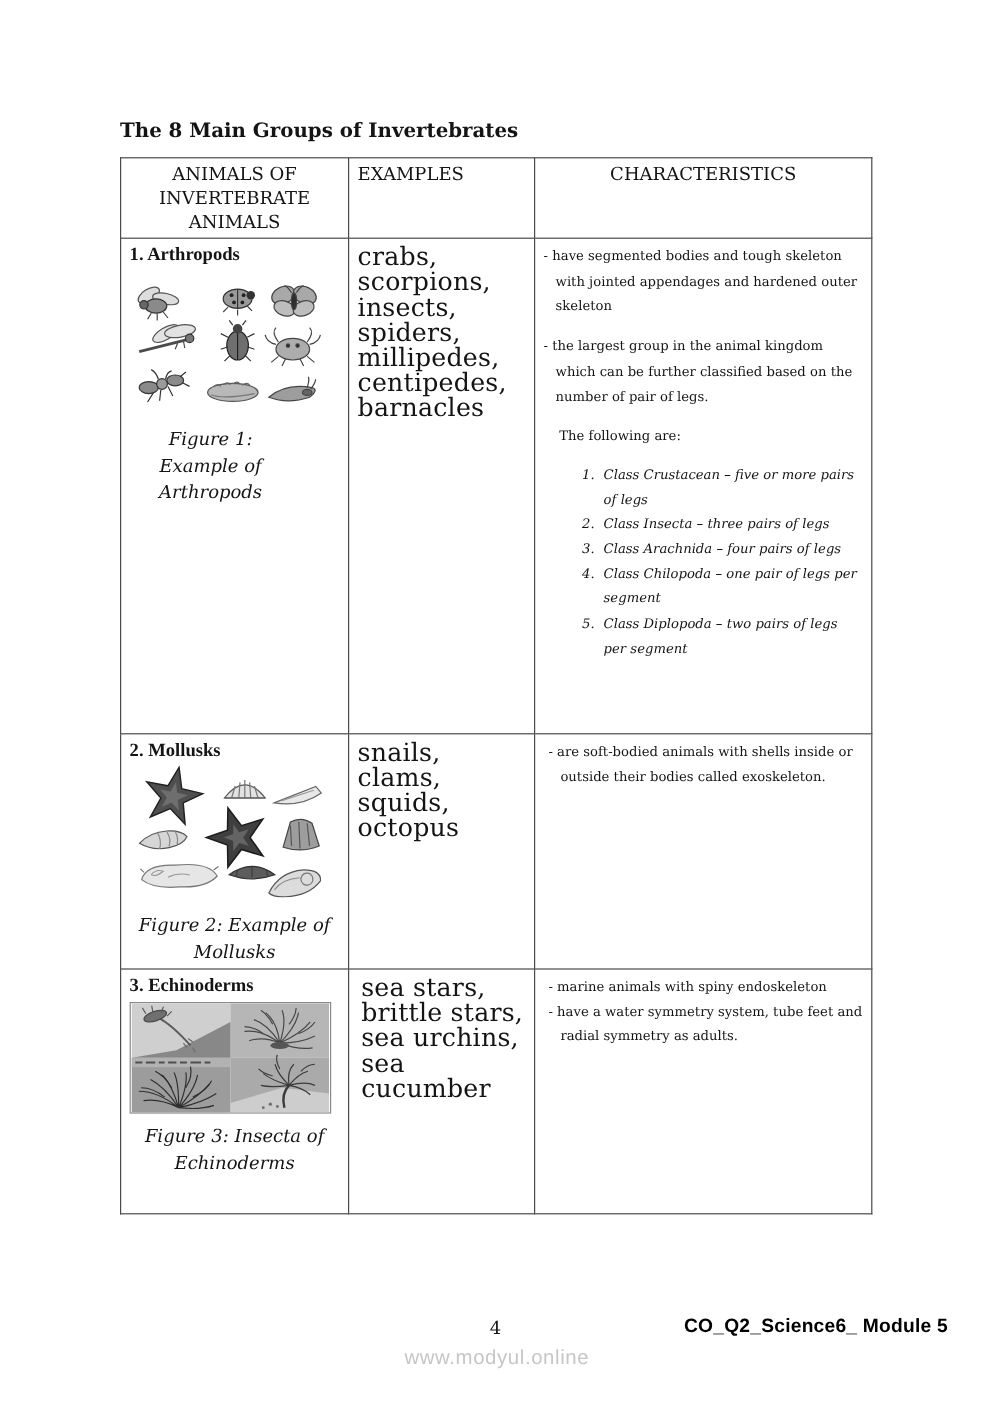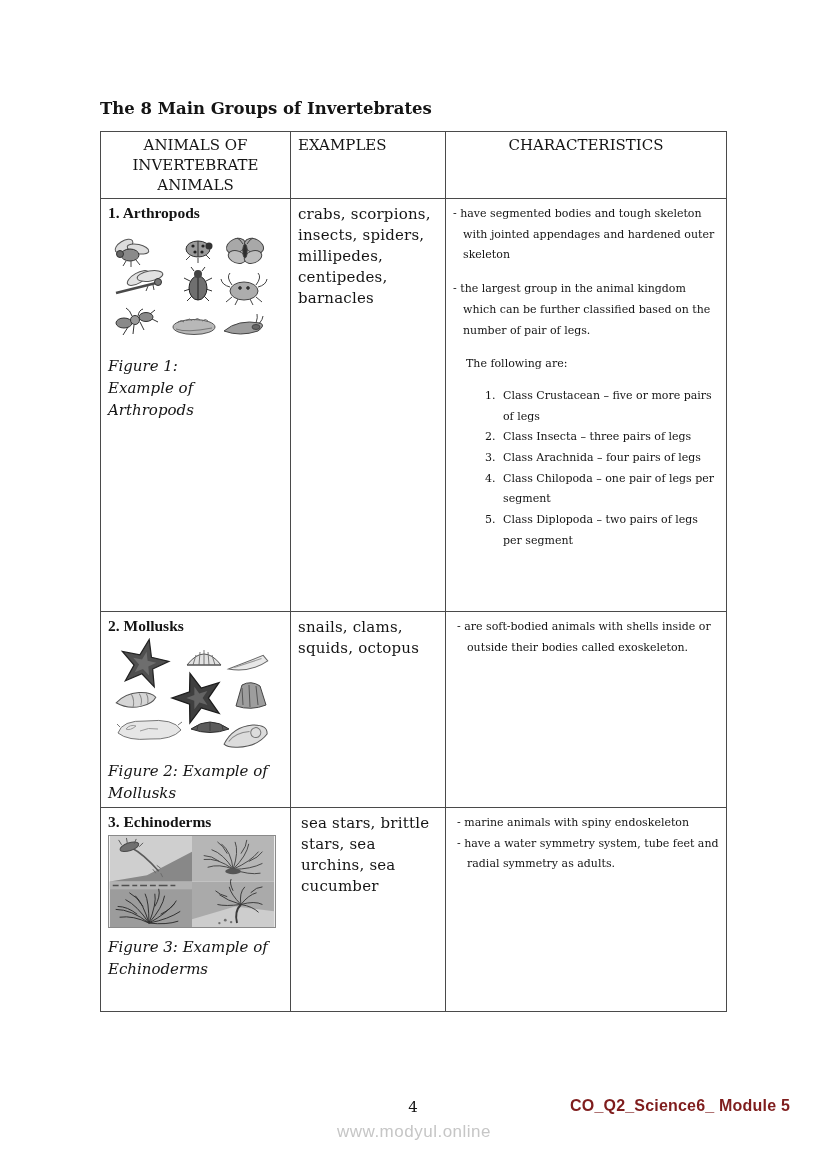--- a/index.html
+++ b/index.html
@@ -19,39 +19,39 @@
   }
   table.invert-table td, table.invert-table th {
     border:1px solid #4a4a4a; vertical-align:top;
     padding:3px 7px; text-align:left; font-weight:normal;
   }
   th.hdr { font-weight:bold; font-size:15px; line-height:20px; padding-top:4px; }
   th.hdr.center { text-align:center; }
   .group-name { font-weight:bold; font-size:15.5px; line-height:21px;font-family:Liberation Serif, serif; }
   .figure-wrap { margin-top:8px; }
   .figure-caption {
-    font-style:italic; font-size:15px; line-height:22px; margin-top:8px;
+    font-style:italic; font-size:15px; line-height:22px; margin-top:8px;text-align:center;
   }
   .cap-narrow { max-width:135px; }
-  .examples-text { font-size:15px; line-height:21px; letter-spacing:0.2px; padding-top:2px; }
+  .examples-text { font-size:21px; line-height:21px; letter-spacing:0.2px; padding-top:2px; }
   .chars { font-size:11px; line-height:20.7px; padding-top:2px; }
   .bullet { padding-left:10px; text-indent:-10px; margin:0; }
   .bullet.spaced { margin-bottom:13px; }
   .following-label { margin:0 0 11px 13px; }
   ol.classes-list { margin:0; padding-left:46px; }
-  ol.classes-list li { padding-left:4px; }
+  ol.classes-list li { padding-left:4px;font-style:italic; }
   .echino-frame { border:1px solid #8a8a8a; display:block; }
   .footer-page-number {
     position:absolute; top:1098px; left:0; width:826px;
     text-align:center; font-size:15px;
   }
   .footer-module {
     position:absolute; top:1097px; right:36px;
     font-family:"Liberation Sans", sans-serif; font-weight:bold;
-    font-size:16px; letter-spacing:0.2px; color:#7f1d1d;
+    font-size:16px; letter-spacing:0.2px; color:#000000;
   }
   .footer-watermark {
     position:absolute; top:1122px; left:337px;
     font-family:"Liberation Sans", sans-serif; font-size:17px;
     color:#c6c6c6; letter-spacing:0.5px;
   }
 </style>
 </head>
 <body>
 
@@ -268,21 +268,21 @@
           <path d="M130,89 q-3,-12 4,-19" stroke="#3a3a3a" stroke-width="2" fill="none"></path>
           <g stroke="#3a3a3a" fill="none">
             <path d="M134,70 q-14,-4 -22,-10 M134,70 q-10,-10 -12,-18 M134,70 q-2,-12 4,-18 M134,70 q8,-10 16,-12 M134,70 q14,-4 22,0 M134,70 q12,2 18,8 M134,70 q-16,2 -24,0"></path>
             <path d="M120,62 q-8,-2 -12,-6 M126,56 q-4,-8 -2,-12 M144,58 q6,-6 12,-6"></path>
           </g>
           <circle cx="118" cy="86" r="1.4" fill="#6e6e6e"></circle>
               <circle cx="124" cy="88" r="1.2" fill="#6e6e6e"></circle>
               <circle cx="112" cy="89" r="1.2" fill="#6e6e6e"></circle>
         </svg>
       </div>
-      <div class="figure-caption">Figure 3: Example of Echinoderms</div>
+      <div class="figure-caption">Figure 3: Insecta of Echinoderms</div>
     </td>
     <td>
       <div class="examples-text" style="padding-left:3px">sea stars, brittle stars, sea urchins, sea cucumber</div>
     </td>
     <td>
       <div class="chars" style="padding-left:4px">
         <p class="bullet">- marine animals with spiny endoskeleton</p>
         <p class="bullet">- have a water symmetry system, tube feet and radial symmetry as adults.</p>
       </div>
     </td>

